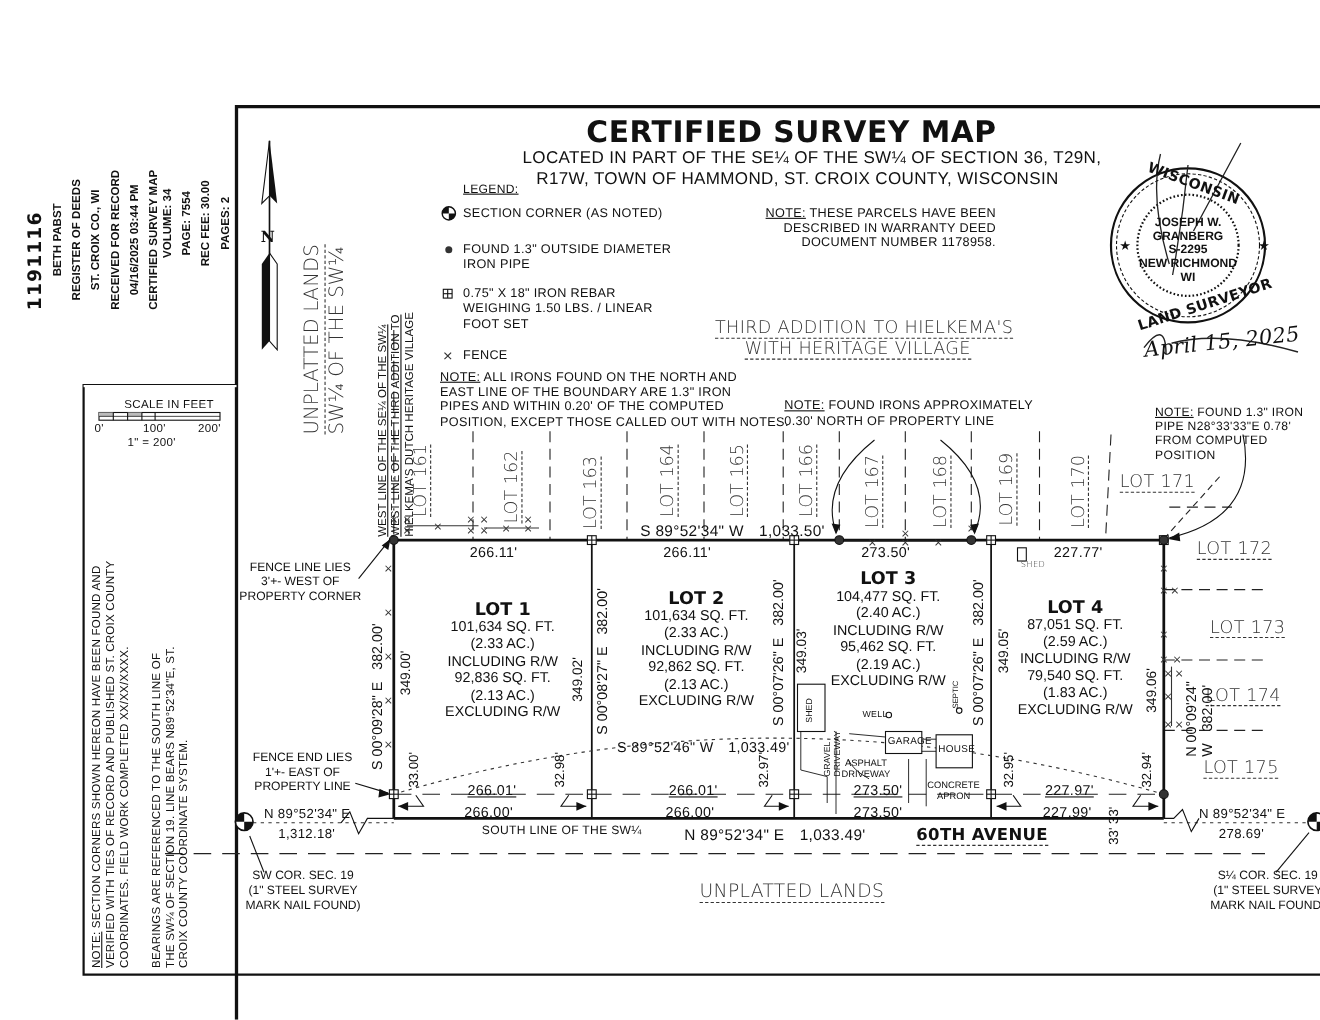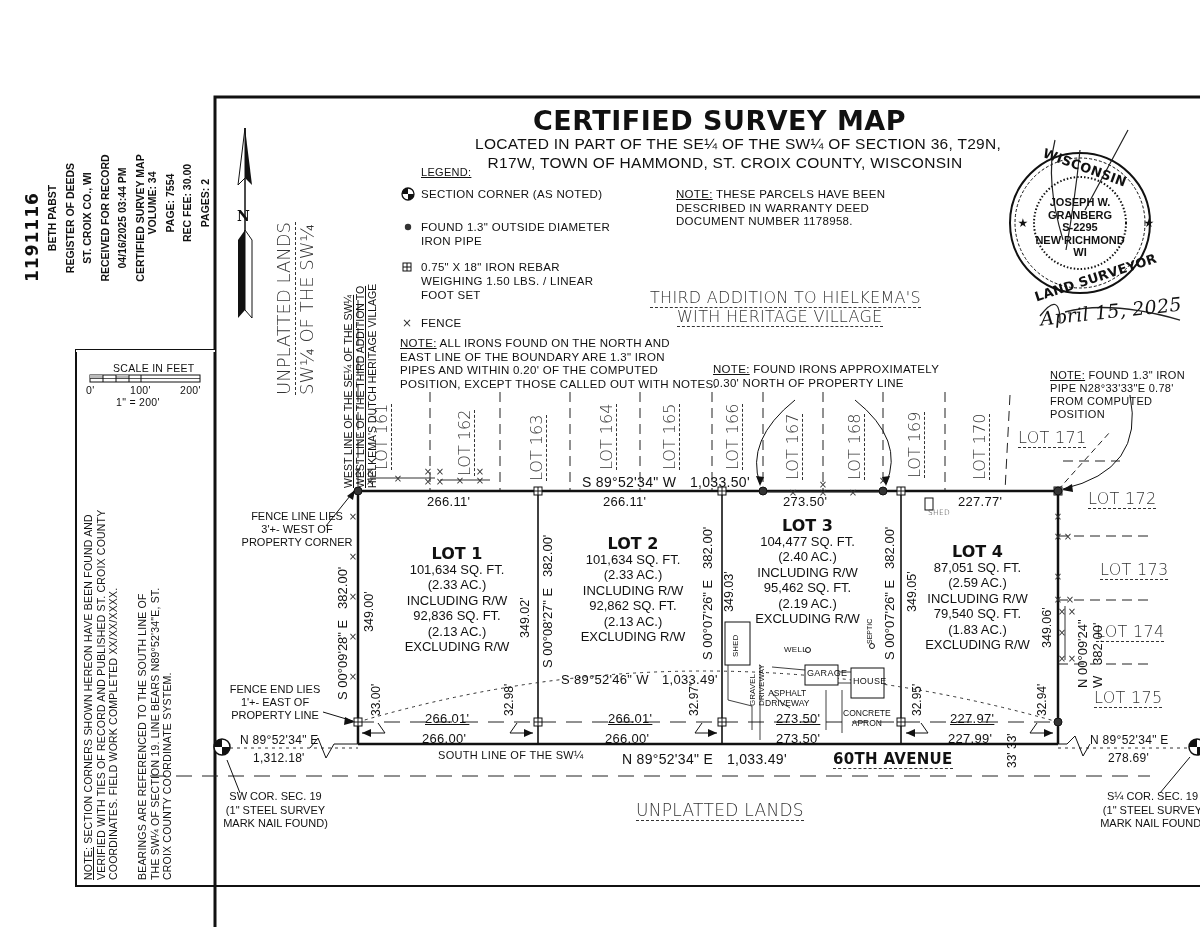--- a/index.html
+++ b/index.html
@@ -271,21 +271,21 @@
 <div class="t" style="left:421px; top:275px;">WEIGHING 1.50 LBS. / LINEAR</div>
 <div class="t" style="left:421px; top:289px;">FOOT SET</div>
 <div class="t" style="left:421px; top:317px;">FENCE</div>
 
 <div class="abs" style="left:400px; top:337px; font-size:11.5px; line-height:13.5px; letter-spacing:0.3px;">
   <div><span class="ul">NOTE:</span><span> ALL IRONS FOUND ON THE NORTH AND</span></div>
   <div>EAST LINE OF THE BOUNDARY ARE 1.3" IRON</div>
   <div>PIPES AND WITHIN 0.20' OF THE COMPUTED</div>
   <div>POSITION, EXCEPT THOSE CALLED OUT WITH NOTES.</div>
 </div>
-<div class="abs" style="left:676px; top:188px; font-size:11.5px; line-height:13.5px; letter-spacing:0.3px;">
+<div class="abs" style="left:696px; top:188px; font-size:11.5px; line-height:13.5px; letter-spacing:0.3px;text-align:right;">
   <div><span class="ul">NOTE:</span><span> THESE PARCELS HAVE BEEN</span></div>
   <div>DESCRIBED IN WARRANTY DEED</div>
   <div>DOCUMENT NUMBER 1178958.</div>
 </div>
 <div class="abs" style="left:713px; top:363px; font-size:11.5px; line-height:13.5px; letter-spacing:0.3px;">
   <div><span class="ul">NOTE:</span><span> FOUND IRONS APPROXIMATELY</span></div>
   <div>0.30' NORTH OF PROPERTY LINE</div>
 </div>
 <div class="abs" style="left:1050px; top:369px; font-size:11px; line-height:13px; letter-spacing:0.3px;">
   <div><span class="ul">NOTE:</span><span> FOUND 1.3" IRON</span></div>
@@ -422,21 +422,21 @@
     <div>MARK NAIL FOUND)</div>
 </div>
 <div class="abs tc" style="left:1095px; top:790px; width:115px; font-size:11px; line-height:13.5px;">
   <div>S¼ COR. SEC. 19</div>
     <div>(1" STEEL SURVEY</div>
     <div>MARK NAIL FOUND)</div>
 </div>
 
 <div class="t thin dashul" style="left:636px; top:800px; font-size:17px;">UNPLATTED LANDS</div>
 
-<div class="abs tc" style="left:213px; top:510px; width:120px; font-size:11px; line-height:13px;margin-left:24px;">
+<div class="abs tc" style="left:213px; top:510px; width:120px; font-size:11px; line-height:13px;">
   <div>FENCE LINE LIES</div>
     <div>3'+- WEST OF</div>
     <div>PROPERTY CORNER</div>
 </div>
 <div class="abs tc" style="left:220px; top:683px; width:110px; font-size:11px; line-height:13px;">
   <div>FENCE END LIES</div>
     <div>1'+- EAST OF</div>
     <div>PROPERTY LINE</div>
 </div>
 

